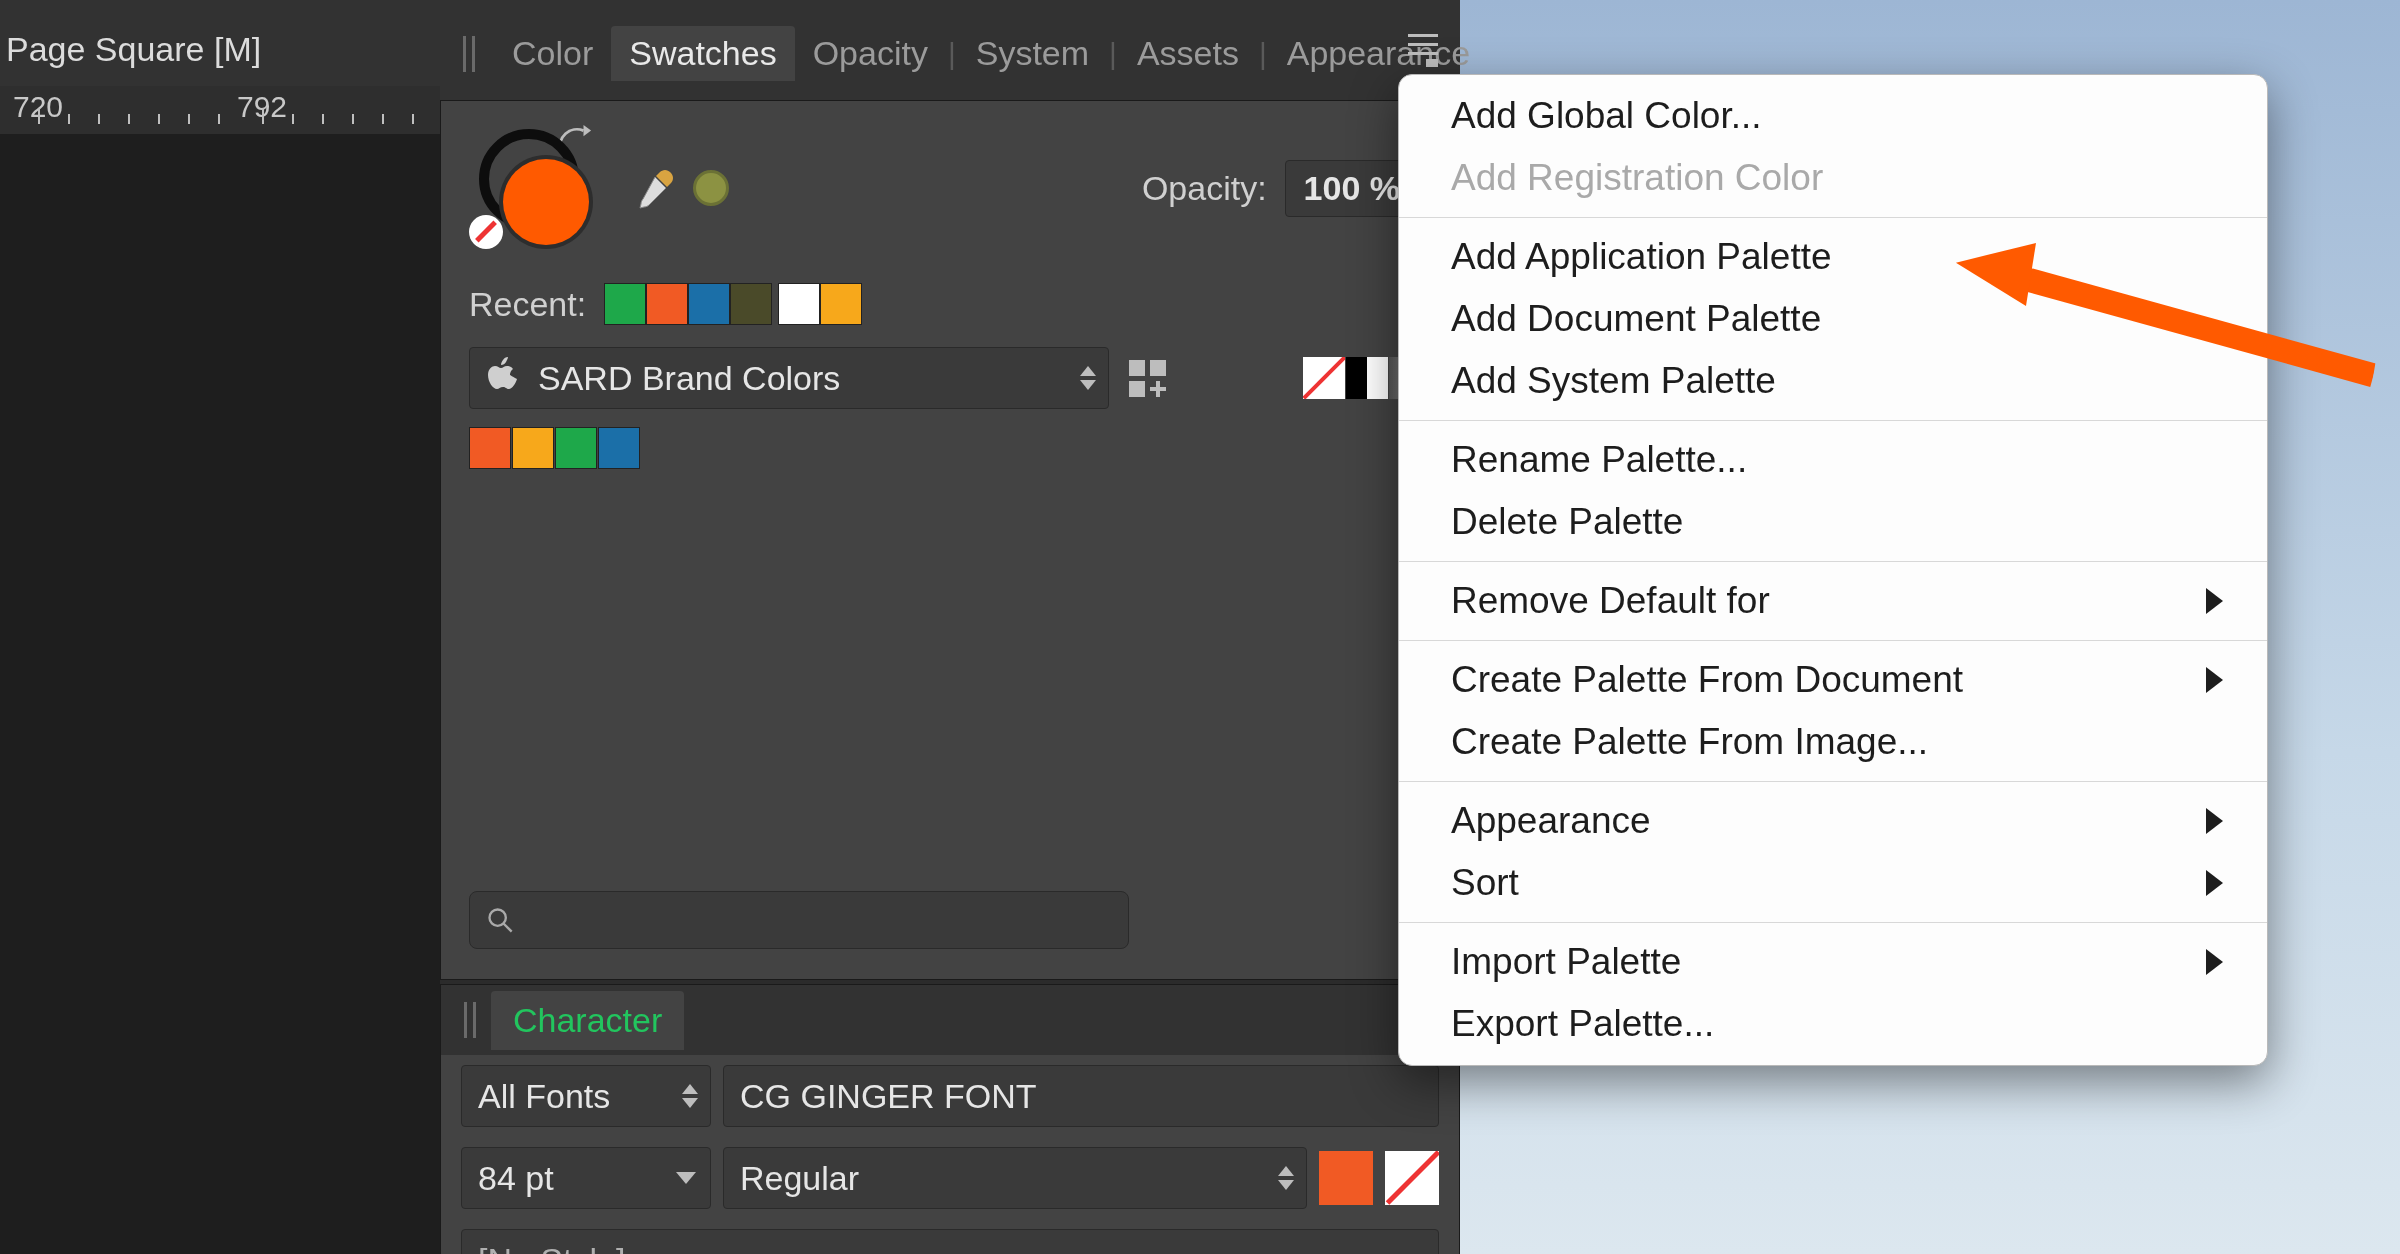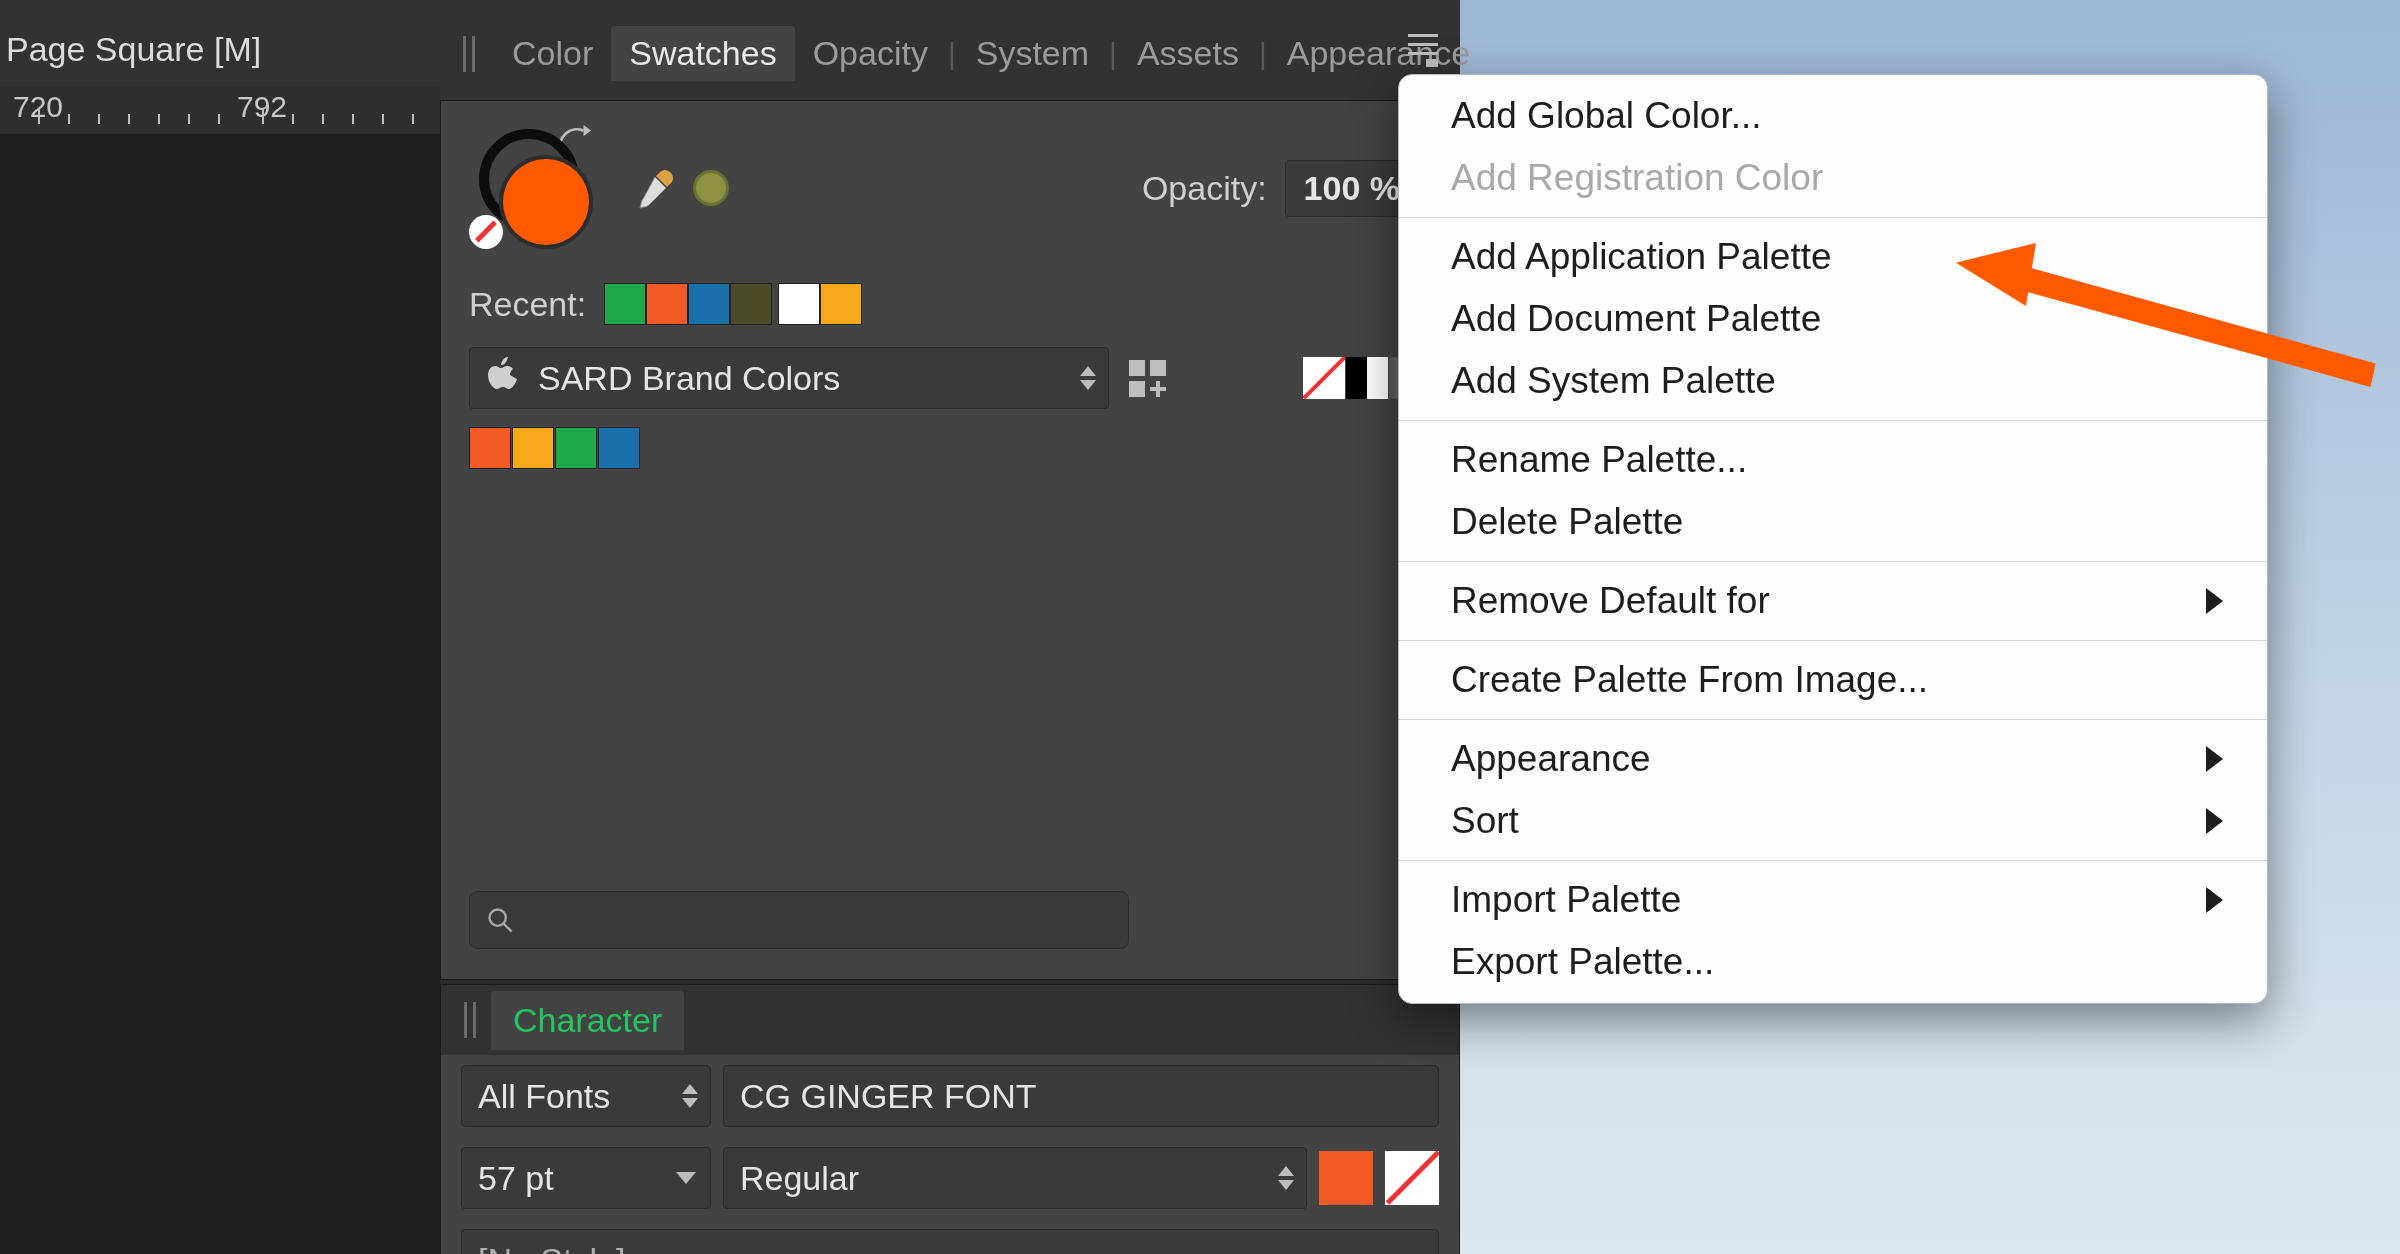--- a/index.html
+++ b/index.html
@@ -386,21 +386,21 @@
           <span class="up"></span>
           <span class="dn"></span>
         </div>
     </div>
     <div class="dropdown" style="flex:1">
       <span>CG GINGER FONT</span>
     </div>
   </div>
   <div class="char-row">
     <div class="dropdown" style="width:250px">
-      <span>57 pt</span>
+      <span>84 pt</span>
       <span class="tri"></span>
     </div>
     <div class="dropdown" style="flex:1">
       <span>Regular</span>
       <div class="sel-arrows">
           <span class="up"></span>
           <span class="dn"></span>
         </div>
     </div>
     <div class="color-chip" style="background:#f15a24"></div>
@@ -439,20 +439,24 @@
     <div class="menu-item">
       <span>Delete Palette</span>
     </div>
     <div class="menu-sep"></div>
     <div class="menu-item">
       <span>Remove Default for</span>
       <span class="submenu-arrow"></span>
     </div>
     <div class="menu-sep"></div>
     <div class="menu-item">
+      <span>Create Palette From Document</span>
+      <span class="submenu-arrow"></span>
+    </div>
+    <div class="menu-item">
       <span>Create Palette From Image...</span>
     </div>
     <div class="menu-sep"></div>
     <div class="menu-item">
       <span>Appearance</span>
       <span class="submenu-arrow"></span>
     </div>
     <div class="menu-item">
       <span>Sort</span>
       <span class="submenu-arrow"></span>

